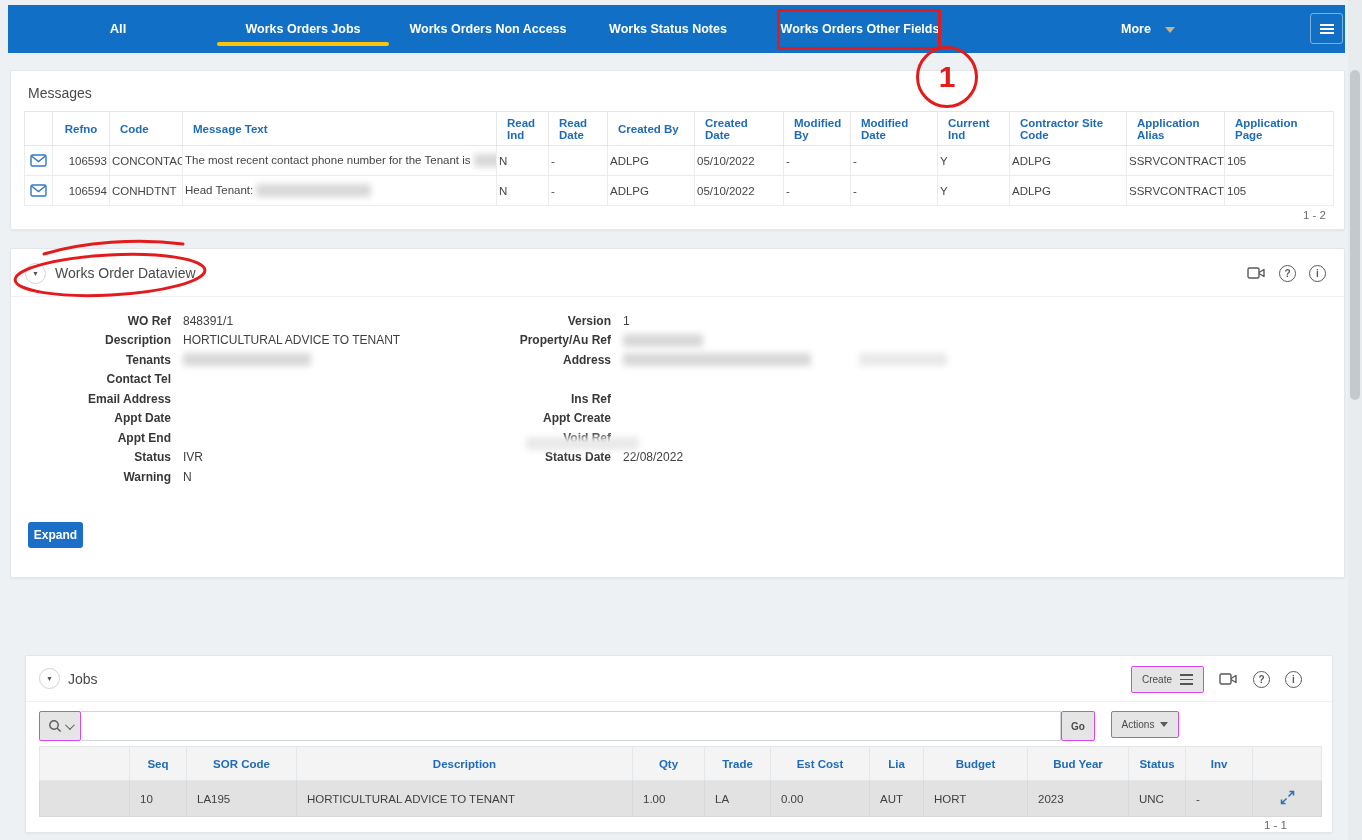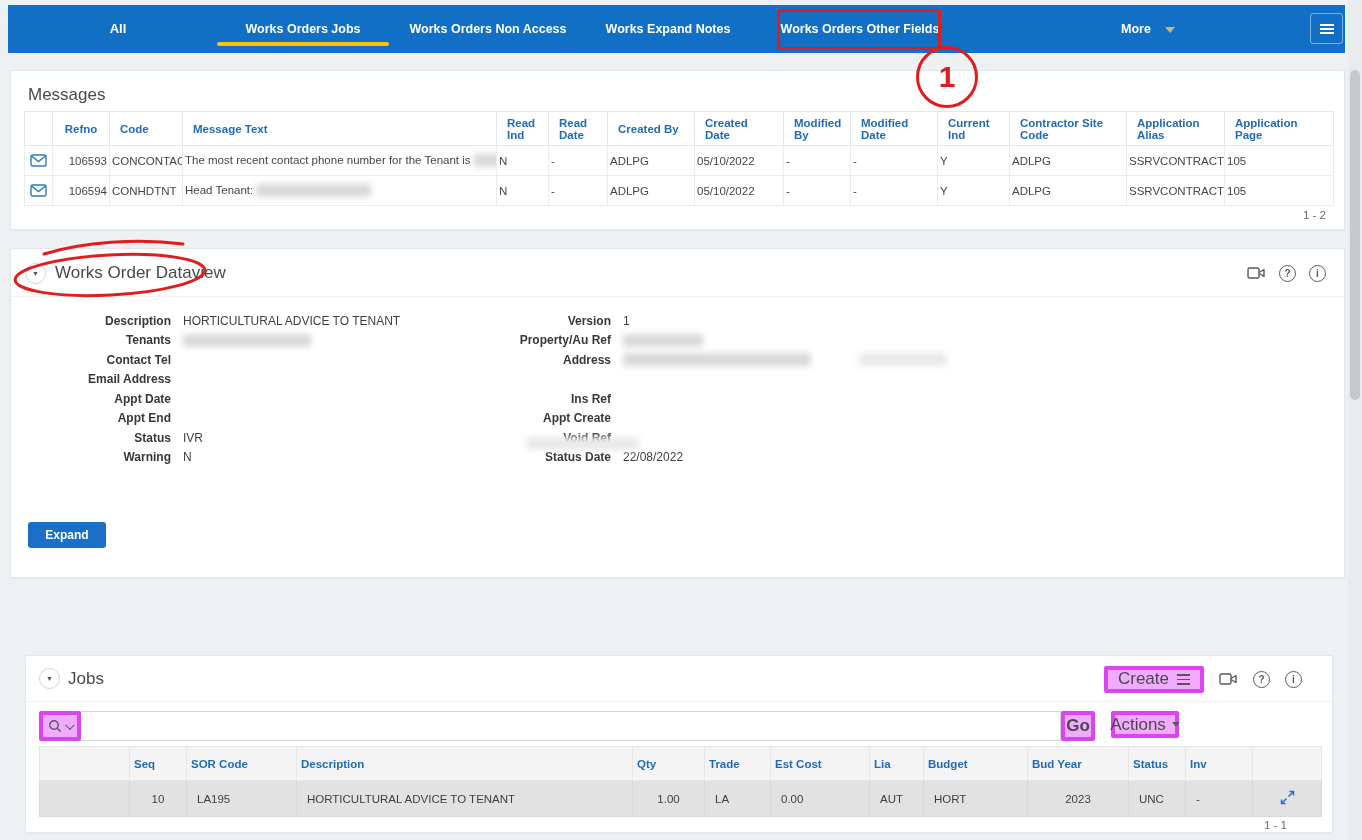--- a/index.html
+++ b/index.html
@@ -27,21 +27,21 @@
   .anno-circle { position:absolute; left:916px; top:46px; width:62px; height:62px; border:3.5px solid #e31b1c; border-radius:50%;
                  display:flex; align-items:center; justify-content:center; color:#e31b1c; font-size:30px; font-weight:bold; z-index:6; }
   .anno-ellipse-svg { position:absolute; left:2px; top:-12px; z-index:6; pointer-events:none; }
 
   
   .card { position:absolute; background:#fff; border:1px solid #e4e7ea; border-radius:2px; box-shadow:0 1px 2px rgba(0,0,0,.05); }
   .card-messages { left:10px; top:70px; width:1335px; height:160px; }
   .card-wod { left:10px; top:248px; width:1335px; height:330px; }
   .card-jobs { left:25px; top:655px; width:1308px; height:178px; }
 
-  .region-title { font-size:17px; color:#4a4a4a; }
+  .region-title { font-size:14px; color:#4a4a4a; }
 
   
   table { border-collapse:collapse; table-layout:fixed; }
   .msg-table { position:absolute; left:13px; top:40px; width:1309px; font-size:11.5px; }
   .msg-table th { color:#1f6bb8; font-weight:bold; height:34px; border:1px solid #e3e7ea; text-align:left; padding:0 10px; }
   .msg-table th.c { text-align:center; padding:0 4px; }
   .msg-table td { height:30px; border:1px solid #ececec; padding:0 2px; color:#454545; overflow:hidden; white-space:nowrap; }
   .msg-table td.r { text-align:right; }
   .msg-table td.icon-cell { text-align:center; padding:0; }
   .msg-table thead tr { border-bottom:1px solid #d9dde1; }
@@ -66,63 +66,63 @@
   .fcol { position:absolute; top:62px; }
   .fcol-left { left:13px; width:430px; }
   .fcol-right { left:330px; width:640px; }
   .frow { display:flex; align-items:center; height:19.5px; font-size:12px; }
   .flabel { font-weight:bold; color:#383838; text-align:right; padding-right:12px; }
   .fcol-left .flabel { width:159px; }
   .fcol-right .flabel { width:282px; }
   .fvalue { color:#3f3f3f; display:flex; align-items:center; gap:6px; }
   .addr2-block { position:absolute; left:185px; top:126px; width:113px; height:13px; }
 
-  .expand-btn { position:absolute; left:17px; top:273px; width:78px; height:26px; background:#1b6fc7; color:#fff;
+  .expand-btn { position:absolute; left:17px; top:273px; width:55px; height:26px; background:#1b6fc7; color:#fff;
                 font-size:12px; font-weight:bold; border:none; border-radius:3px; cursor:pointer; }
 
   
   .jobs-head { position:absolute; left:0; top:0; right:0; height:46px; border-bottom:1px solid #eef0f2; }
   .jobs-head-icons { position:absolute; right:30px; top:0; height:46px; display:flex; align-items:center; gap:15px; }
-  .btn { background:#f0abfc; border:4px solid #d946ef; border-radius:2px; color:#4a4a4a; font-size:17px;
+  .btn { background:#e5e5e5; border:1px solid #d946ef; border-radius:2px; color:#4a4a4a; font-size:10px;
          font-family:"Liberation Sans", sans-serif; cursor:pointer; }
   .create-btn { height:27px; padding:0 10px; display:flex; align-items:center; gap:8px; }
   .bars-dark { width:13px; height:11px;
     background:repeating-linear-gradient(to bottom, #555 0 1.5px, transparent 1.5px 4.5px); }
   .search-row { position:absolute; left:13px; top:55px; right:13px; height:30px; display:flex; }
   .search-btn { width:42px; height:30px; display:flex; align-items:center; justify-content:center; gap:3px; }
   .search-input { flex:1; height:30px; border:1px solid #d0d5d9; border-left:none; background:#fff; font-size:12px; padding:0 8px;
                   font-family:"Liberation Sans", sans-serif; color:#3f3f3f; }
   .go-btn { width:34px; height:30px; margin-left:0; font-weight:bold; }
   .actions-btn { width:68px; height:27px; margin-left:16px; margin-right:140px; display:flex; align-items:center; justify-content:center; gap:6px; }
   .caret-dn { width:0; height:0; border-left:4px solid transparent; border-right:4px solid transparent; border-top:5px solid #5a5a5a; }
   .chev { width:7px; height:7px; border-right:1.4px solid #5a5a5a; border-bottom:1.4px solid #5a5a5a; transform:rotate(45deg) translateY(-2px); }
 
   .jobs-table { position:absolute; left:13px; top:90px; width:1282px; font-size:11.5px; }
-  .jobs-table th { color:#1f6bb8; font-weight:bold; height:34px; border:1px solid #e3e7ea; background:#f4f4f4; text-align:left; padding:0 4px; }
+  .jobs-table th { color:#1f6bb8; font-weight:bold; height:34px; border:1px solid #e3e7ea; background:#f4f4f4; text-align:center; padding:0 4px; }
   .jobs-table td { height:36px; border:1px solid #d8d8d8; background:#e2e2e2; padding:0 10px; color:#3f3f3f; white-space:nowrap; overflow:hidden; }
-  .jobs-table td.r { text-align:center; }
+  .jobs-table td.r { text-align:left; }
   .jobs-table td.c { text-align:center; }
 
   
   .scrollbar { position:absolute; right:0; top:0; width:14px; height:840px; background:#e9ecef; }
   .scroll-thumb { position:absolute; right:2px; top:70px; width:10px; height:330px; background:#c3c9cd; border-radius:5px; }
 
   svg { display:block; }
 </style>
 </head>
 <body>
 
 <div id="screen">
 
   <div class="topbar">
     <span class="tab tab-all" style="left:110px">All</span>
     <span class="tab" style="left:295px">Works Orders Jobs</span>
     <span class="tab-underline"></span>
     <span class="tab" style="left:480px">Works Orders Non Access</span>
-    <span class="tab" style="left:660px">Works Expand Notes</span>
+    <span class="tab" style="left:660px">Works Status Notes</span>
     <span class="tab" style="left:852px">Works Orders Other Fields</span>
     <div class="more-wrap">
       <span>More</span><span class="more-caret"></span>
     </div>
     <div class="hamburger-btn">
       <div class="bars-white"></div>
     </div>
   </div>
 
   <div class="anno-box"></div>
@@ -237,20 +237,24 @@
       </div>
 
       <svg class="anno-ellipse-svg" width="240" height="72" viewBox="0 0 240 72">
         <ellipse cx="97" cy="38" rx="95" ry="20" fill="none" stroke="#e31b1c" stroke-width="3" stroke-linecap="round" transform="rotate(-3 97 38)"></ellipse>
         <path d="M31 17 C 70 5, 125 1, 170 7" fill="none" stroke="#e31b1c" stroke-width="3" stroke-linecap="round"></path>
       </svg>
     </div>
 
     <div class="fcol fcol-left">
       <div class="frow">
+          <span class="flabel">WO Ref</span>
+          <span class="fvalue">848391/1</span>
+        </div>
+      <div class="frow">
           <span class="flabel">Description</span>
           <span class="fvalue">HORTICULTURAL ADVICE TO TENANT</span>
         </div>
       <div class="frow">
           <span class="flabel">Tenants</span>
           <span class="fvalue">
             <span class="redact" style="width:128px"></span>
           </span>
         </div>
       <div class="frow">

